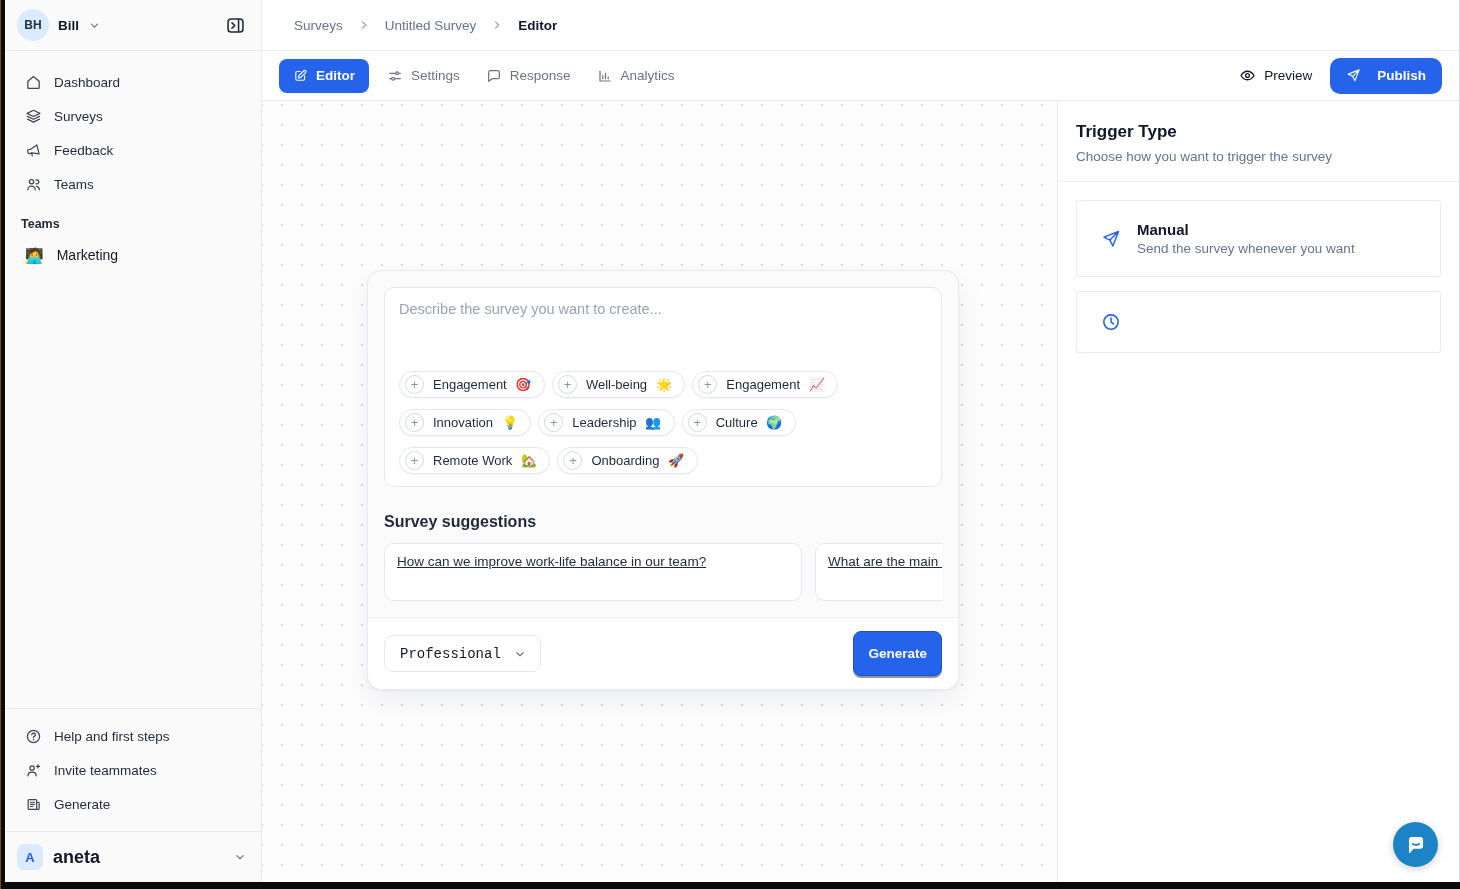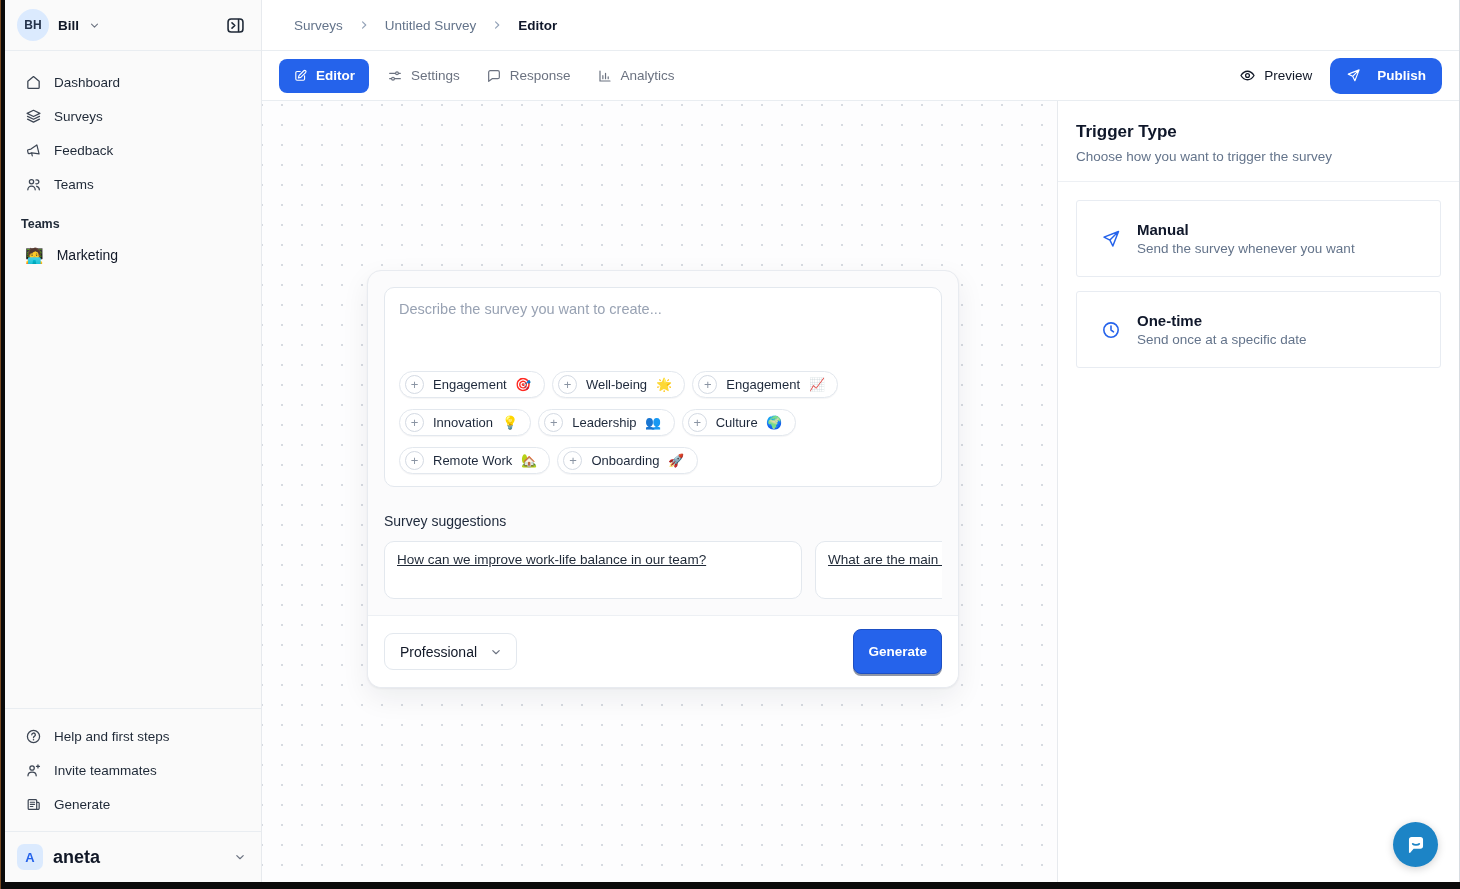--- a/index.html
+++ b/index.html
@@ -49,25 +49,25 @@
 
   
   .composer { position:absolute; left:105px; top:169px; width:592px; background:#fbfbfc; border:1px solid #e8ebf0; border-radius:14px; box-shadow:0 1px 2px rgba(16,24,40,.05), 0 10px 28px rgba(16,24,40,.07); }
   .composer-inner { padding:16px 16px 0; }
   .prompt-box { background:#fff; border:1px solid #e3e8ee; border-radius:10px; height:200px; padding:13px 14px 12px; display:flex; flex-direction:column; cursor:text; }
   .prompt-placeholder { font-size:14.5px; color:#98a2b3; }
   .chip-wrap { margin-top:auto; display:flex; flex-wrap:wrap; gap:11px 7px; }
   .chip { display:inline-flex; align-items:center; gap:9px; height:27px; padding:0 12px 0 5px; background:#fff; border:1px solid #e3e8ee; border-radius:999px; box-shadow:0 1px 1px rgba(16,24,40,.04); font-size:13px; color:#1e293b; cursor:pointer; white-space:nowrap; }
   .chip .plus { width:19px; height:19px; border-radius:50%; border:1px solid #d4dae3; color:#8a94a3; font-size:13px; line-height:17px; text-align:center; flex:0 0 19px; }
   .chip .emoji { font-size:13px; }
-  .sugg-title { margin-top:26px; font-size:14px; font-weight:400; color:#1e293b; }
+  .sugg-title { margin-top:26px; font-size:16px; font-weight:700; color:#1e293b; }
   .sugg-row { margin-top:12px; display:flex; gap:13px; overflow:hidden; }
   .sugg-card { flex:0 0 418px; height:58px; background:#fff; border:1px solid #e3e8ee; border-radius:10px; padding:10px 12px; font-size:13.5px; color:#1f2937; cursor:pointer; overflow:hidden; white-space:nowrap;text-decoration:underline; }
   .composer-footer { margin-top:16px; border-top:1px solid #edf0f4; background:#fff; border-radius:0 0 14px 14px; padding:13px 16px; display:flex; align-items:center; justify-content:space-between; }
-  .tone-select { display:flex; align-items:center; gap:12px; height:37px; padding:0 13px 0 15px; background:#fff; border:1px solid #e3e8ee; border-radius:9px; font-size:14px; color:#111827; cursor:pointer; }
+  .tone-select { display:flex; align-items:center; gap:12px; height:37px; padding:0 13px 0 15px; background:#fff; border:1px solid #e3e8ee; border-radius:9px; font-size:14px; color:#111827; cursor:pointer;font-family:Liberation Mono, monospace; }
   .tone-select .chev { color:#6b7280; }
   .generate-btn { height:45px; padding:0 14px; background:#2563eb; color:#fff; font-size:13.5px; font-weight:600; border:1px solid #1d4fc4; border-radius:8px; box-shadow:0 2px 0 rgba(7,23,57,.45); cursor:pointer; font-family:inherit; }
 
   
   .trigger-panel { width:402px; flex:0 0 402px; background:#fff; border-left:1px solid #e7eaee; display:flex; flex-direction:column; }
   .tp-header { padding:21px 18px 17px; border-bottom:1px solid #edf0f4; }
   .tp-title { font-size:17px; font-weight:700; color:#0f172a; }
   .tp-sub { margin-top:7px; font-size:13.5px; color:#64748b; }
   .tp-options { padding:18px; display:flex; flex-direction:column; gap:14px; }
   .tp-card { border:1px solid #e8ecf2; border-radius:3px; padding:20px 18px; display:flex; align-items:center; gap:16px; background:#fff; cursor:pointer; }
@@ -432,24 +432,20 @@
               <div class="tp-card-title">Manual</div>
               <div class="tp-card-desc">Send the survey whenever you want</div>
             </div>
           </div>
           <div class="tp-card">
             <span class="tp-icon">
                 <svg width="20" height="20">
                   <use href="#i-clock"></use>
                 </svg>
               </span>
-            <div>
-              <div class="tp-card-title">One-time</div>
-              <div class="tp-card-desc">Send once at a specific date</div>
-            </div>
           </div>
         </div>
       </aside>
 
       <div class="chat-launcher">
         <span>
             <svg width="26" height="26">
               <use href="#i-bubble"></use>
             </svg>
           </span>

